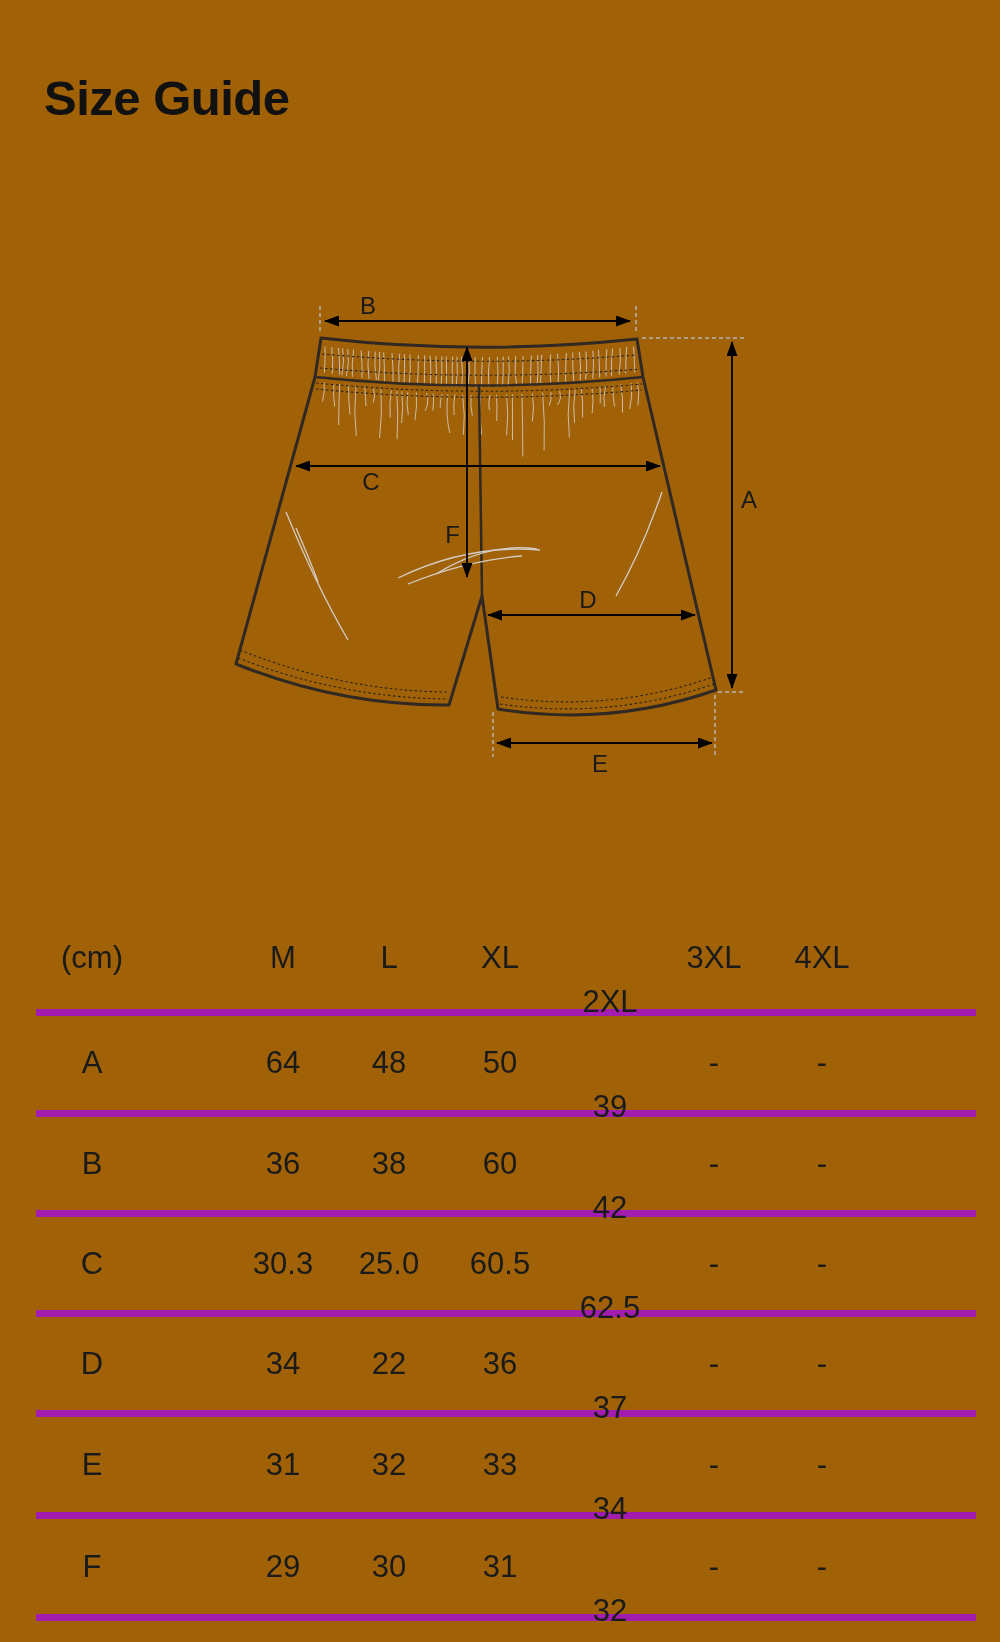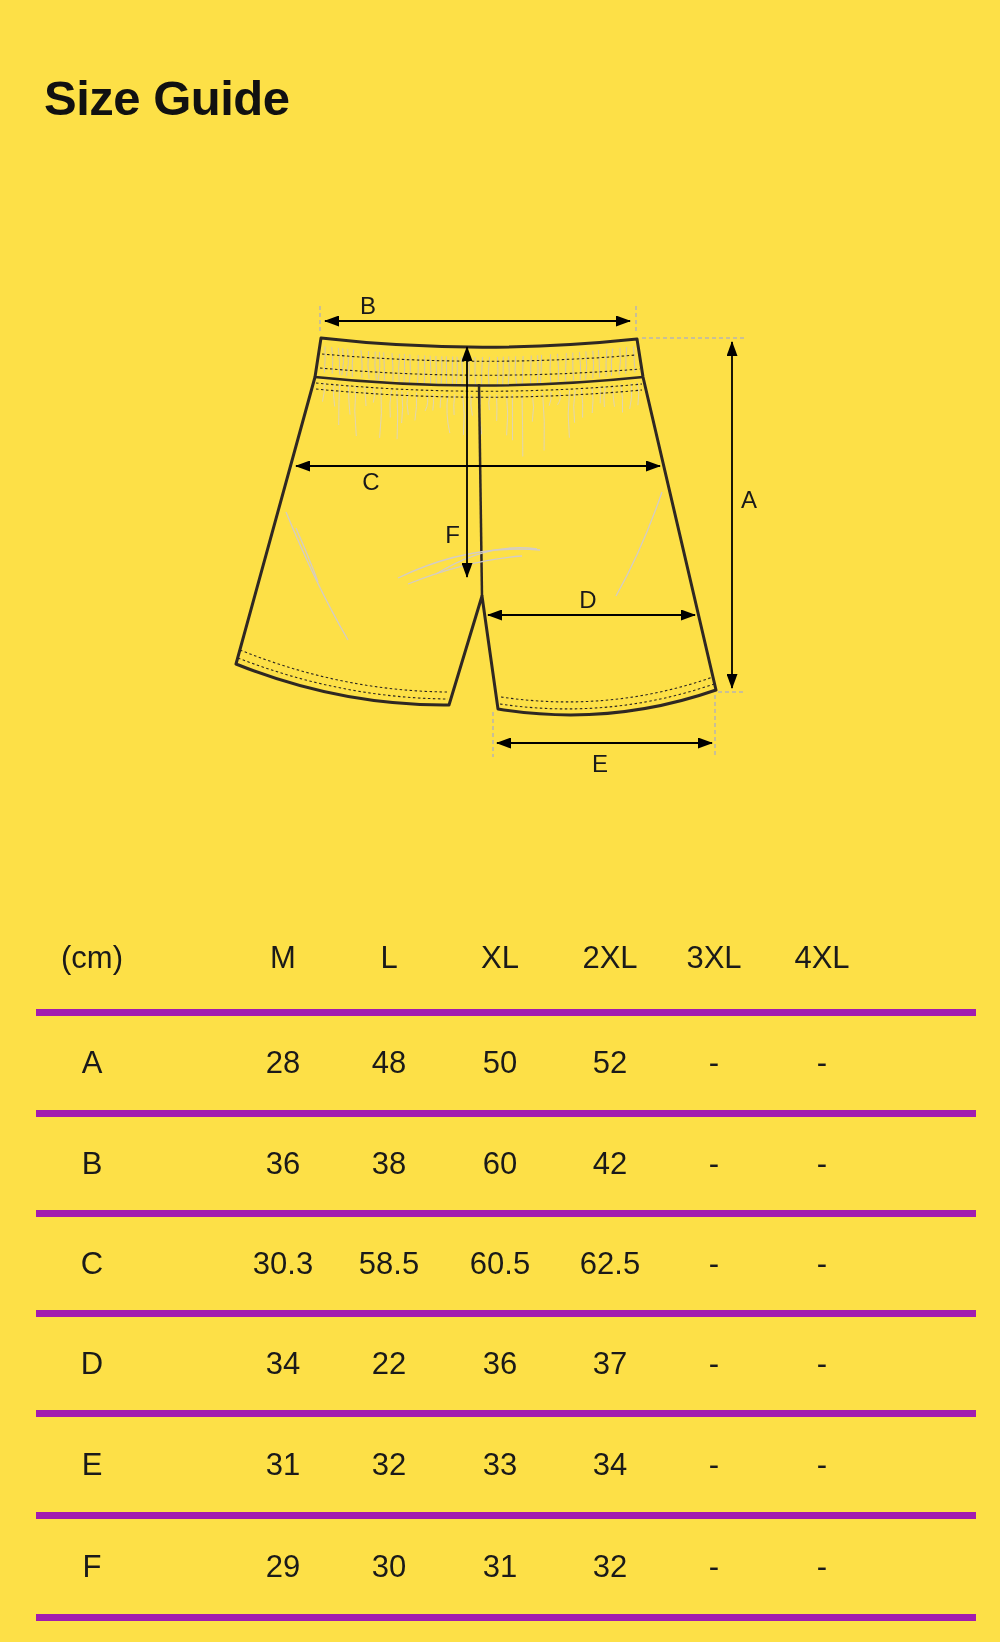--- a/index.html
+++ b/index.html
@@ -1,32 +1,32 @@
 <!DOCTYPE html>
 <html><head>
 <meta charset="utf-8">
 <style>
   html,body{margin:0;padding:0;background:#fff;}
-  .canvas{position:relative;width:1000px;height:1642px;background:#fde047;overflow:hidden;
+  .canvas{position:relative;width:1000px;height:1642px;background:#a16207;overflow:hidden;
           font-family:"Liberation Sans",sans-serif;color:#1a1a1a;}
   .page-title{position:absolute;left:44px;top:70px;font-size:49px;font-weight:700;
               letter-spacing:-0.5px;color:#111;}
   
   .diagram{position:absolute;left:200px;top:270px;width:600px;height:530px;}
   .diagram text{font-family:"Liberation Sans",sans-serif;font-size:24px;fill:#1a1a1a;}
   
   .size-table{position:absolute;left:36px;top:906px;width:940px;}
   .trow{position:relative;box-sizing:border-box;border-bottom:7px solid #a21caf;}
   .cell{position:absolute;top:50%;transform:translate(-50%,-50%);font-size:31px;
         color:#1a1a1a;white-space:nowrap;}
   .cell:nth-of-type(1){left:56px;}
   .cell:nth-of-type(2){left:247px;}
   .cell:nth-of-type(3){left:353px;}
   .cell:nth-of-type(4){left:464px;}
-  .cell:nth-of-type(5){left:574px;}
+  .cell:nth-of-type(5){left:574px;margin-top:44px;}
   .cell:nth-of-type(6){left:678px;text-align:center;}
   .cell:nth-of-type(7){left:786px;text-align:center;}
 </style>
 </head>
 <body>
 
 <div class="canvas">
 
   <div class="page-title">Size Guide</div>
 
@@ -104,42 +104,42 @@
       <div class="cell">M</div>
       <div class="cell">L</div>
       <div class="cell">XL</div>
       <div class="cell">2XL</div>
       <div class="cell">3XL</div>
       <div class="cell">4XL</div>
     </div>
 
     <div class="trow" style="height:101px;">
       <div class="cell">A</div>
-      <div class="cell">28</div>
+      <div class="cell">64</div>
       <div class="cell">48</div>
       <div class="cell">50</div>
-      <div class="cell">52</div>
+      <div class="cell">39</div>
       <div class="cell">-</div>
       <div class="cell">-</div>
     </div>
 
     <div class="trow" style="height:100px;">
       <div class="cell">B</div>
       <div class="cell">36</div>
       <div class="cell">38</div>
       <div class="cell">60</div>
       <div class="cell">42</div>
       <div class="cell">-</div>
       <div class="cell">-</div>
     </div>
 
     <div class="trow" style="height:100px;">
       <div class="cell">C</div>
       <div class="cell">30.3</div>
-      <div class="cell">58.5</div>
+      <div class="cell">25.0</div>
       <div class="cell">60.5</div>
       <div class="cell">62.5</div>
       <div class="cell">-</div>
       <div class="cell">-</div>
     </div>
 
     <div class="trow" style="height:100px;">
       <div class="cell">D</div>
       <div class="cell">34</div>
       <div class="cell">22</div>

